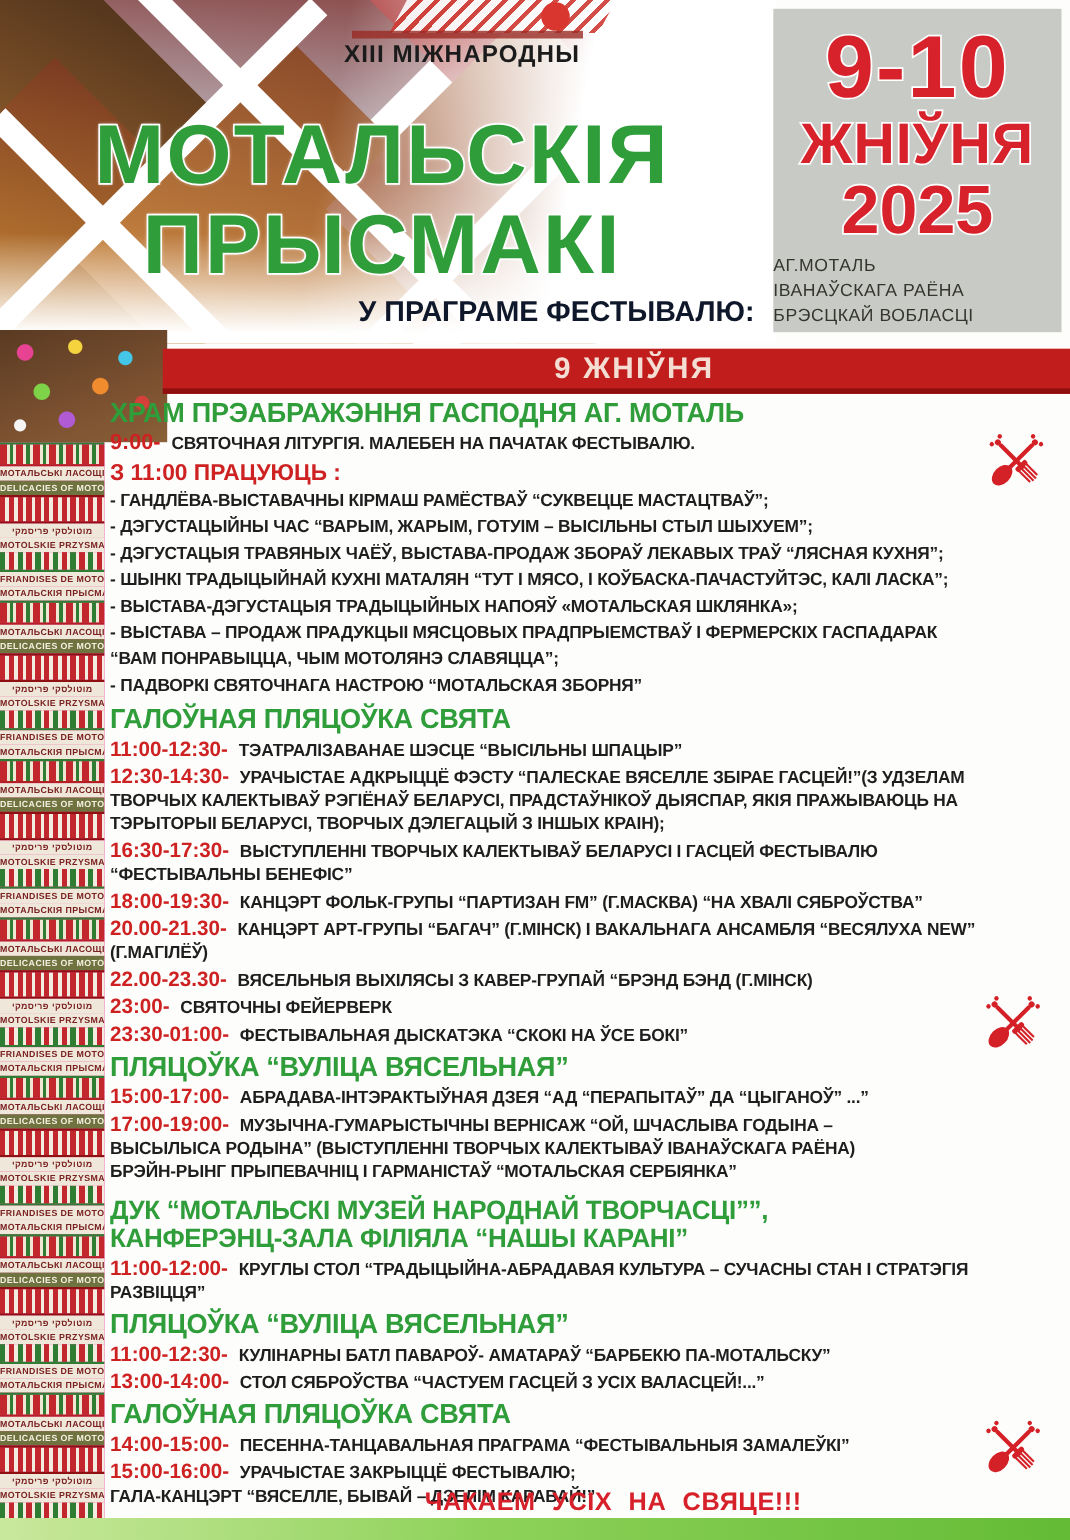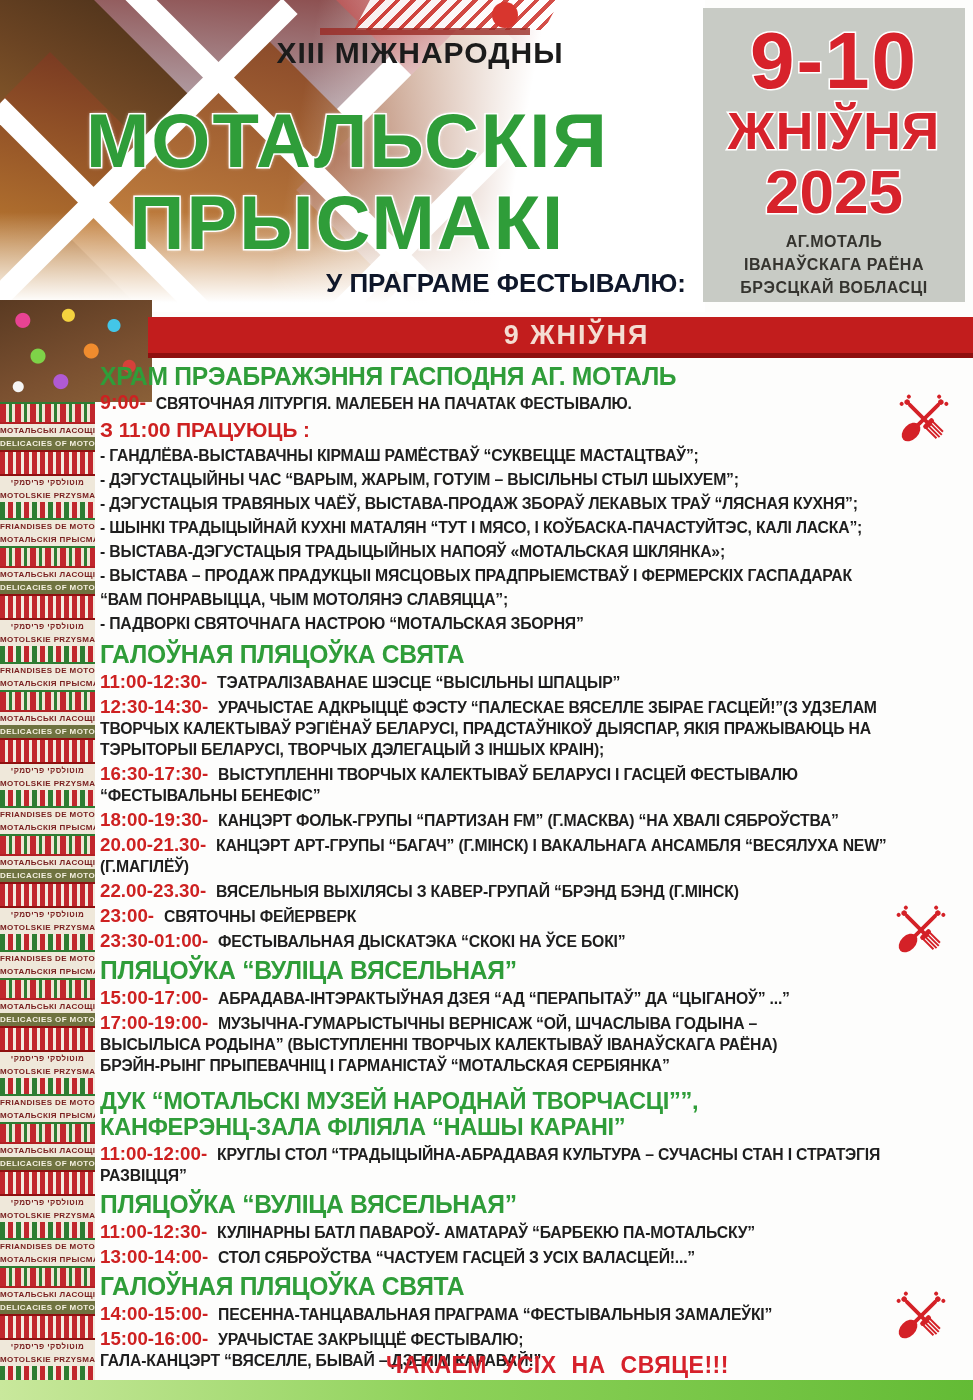--- a/index.html
+++ b/index.html
@@ -52,40 +52,40 @@
      border-top:2px solid #8f1010;border-bottom:2px solid #8f1010;}
   .band-c{height:16px;background:
      repeating-linear-gradient(90deg,#2e7d32 0 5px,#f3ece0 5px 8px,#c1272d 8px 13px,#f3ece0 13px 16px);
      border-bottom:2px solid #2e7d32;}
   .slabel{height:13px;line-height:13px;font-size:8px;font-weight:bold;color:#7a2020;
      background:#efe8da;text-align:center;white-space:nowrap;overflow:hidden;letter-spacing:.4px;}
   .slabel:nth-child(9n+3){background:#6f7340;color:#f5f0e0;}
 
   
   .edition{position:absolute;text-align:center;font-weight:bold;color:#1b1b1b;
-     font-size:30px;letter-spacing:1px;white-space:nowrap;}
+     font-size:22px;letter-spacing:1px;white-space:nowrap;}
   .ed1{left:190px;top:36px;width:460px;}
   .ed2{left:150px;top:72px;width:470px;}
   .big-title{position:absolute;left:35px;width:625px;text-align:center;font-weight:bold;
      font-size:76px;line-height:78px;color:#2f9d39;letter-spacing:2px;white-space:nowrap;
      -webkit-text-stroke:3px #ffffff;paint-order:stroke fill;
      text-shadow:0 0 2px #fff,0 0 4px #fff;}
   .bt1{top:102px;}
   .bt2{top:184px;}
   .subtitle{position:absolute;left:320px;top:268px;width:372px;text-align:center;
      font-size:26px;font-weight:bold;color:#0f172a;white-space:nowrap;}
 
   
   .date-box{position:absolute;left:703px;top:8px;width:262px;height:294px;background:#c8cbc5;}
   .date-big,.date-month,.date-year{width:100%;text-align:center;font-weight:bold;color:#d7222b;
      -webkit-text-stroke:3px #ffffff;paint-order:stroke fill;text-shadow:0 0 2px #fff;}
   .date-big{margin-top:12px;font-size:80px;line-height:82px;letter-spacing:2px;}
   .date-month{font-size:52px;line-height:58px;letter-spacing:1px;}
   .date-year{font-size:62px;line-height:64px;}
-  .place{width:100%;text-align:center;font-size:16px;line-height:23px;font-weight:bold;color:#35342f;letter-spacing:.5px;}
+  .place{width:100%;font-size:16px;line-height:23px;font-weight:normal;color:#35342f;letter-spacing:.5px;}
   .place-wrap{margin-top:6px;}
 
   
   .day-banner{position:absolute;left:148px;width:817px;height:36px;background:#c21d1d;
      border-bottom:5px solid #8f0f0f;color:#f4ddd2;font-size:27px;font-weight:bold;
      text-align:center;line-height:36px;letter-spacing:2px;}
   .b1{top:317px;padding-left:20px;}
   .b2{top:1043px;}
 
   

